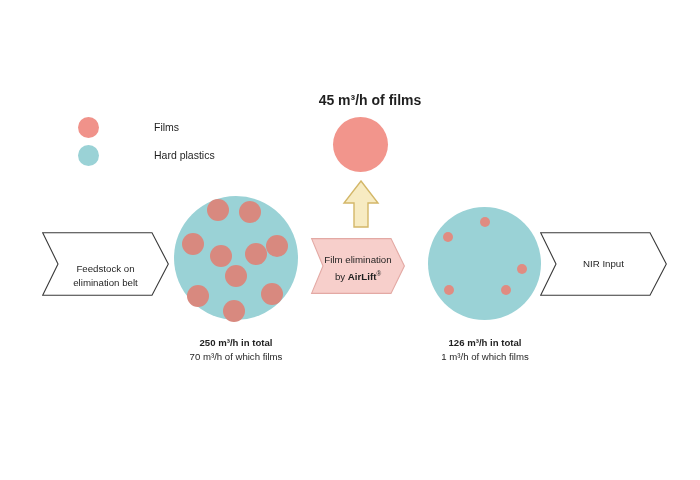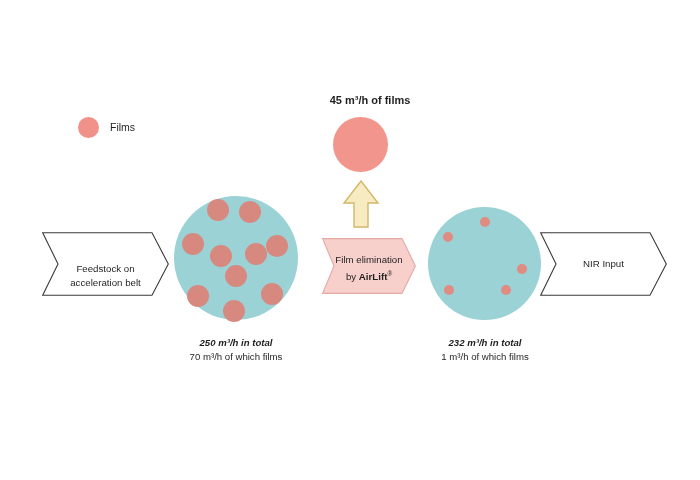--- a/index.html
+++ b/index.html
@@ -20,20 +20,21 @@
     height: 480px;
   }
   .abs { position: absolute; }
 
   
   #legend { left: 78px; top: 113px; width: 200px; }
   .legend-row {
     display: flex;
     align-items: center;
     height: 28px;
+    gap: 44px;
   }
   .legend-swatch {
     width: 21px; height: 21px;
     border-radius: 50%;
     flex: 0 0 auto;
   }
   .legend-label {
     margin-left: 11px;
     font-size: 10.5px;
     color: #1f1f1f;
@@ -61,61 +62,65 @@
 
   
   .caption {
     position: absolute;
     text-align: center;
     font-size: 9.6px;
     line-height: 14px;
     color: #1f1f1f;
     white-space: nowrap;
   }
-  .caption .strong { font-weight: bold; font-style: italic; }
+  .caption .strong { font-weight: bold; }
 
   .toplabel {
     position: absolute;
     text-align: center;
-    font-size: 11px;
+    font-size: 14px;
     font-weight: bold;
     line-height: 13px;
     color: #1f1f1f;
     white-space: nowrap;
   }
 </style>
 </head>
 <body>
 
 <div id="canvas">
 
   <div class="abs" id="legend">
     <div class="legend-row">
       <span class="legend-swatch" id="sw0" style="background: rgb(240, 146, 138);"></span>
       <span class="legend-label">Films</span>
+    </div>
+    <div class="legend-row">
+      <span class="legend-swatch" id="sw1" style="background: rgb(154, 210, 214);"></span>
+      <span class="legend-label">Hard plastics</span>
     </div>
   </div>
 
   <div class="toplabel" style="left:285px; top:94px; width:170px;">45 m³/h of films</div>
 
   <div class="blob" id="films-blob" style="left: 333px; top: 117px; width: 55px; height: 55px; background: rgb(242, 149, 140);"></div>
 
   <div class="abs" style="left:342px; top:180px; width:38px; height:48px;">
     <svg width="38" height="48" viewBox="0 0 38 48">
       <polygon id="arrow-poly" points="19,1 36,23 26,23 26,47 12,47 12,23 2,23" stroke-width="1.4" stroke-linejoin="miter" fill="#F7EBC2" stroke="#D3B768"></polygon>
     </svg>
   </div>
 
   <div class="abs chevron-wrap" style="left:42px; top:232px; width:127px; height:64px;">
     <svg class="chevron-svg" width="127" height="64" viewBox="0 0 127 64">
       <polygon id="chev-left" points="0.7,0.7 110,0.7 126.3,32 110,63.3 0.7,63.3 16,32" stroke-width="1.1" stroke-linejoin="miter" fill="#FFFFFF" stroke="#3A3A3A"></polygon>
     </svg>
     <div class="chevron-text" style="top:18px;margin-top:12px;">
       <span>Feedstock on</span><br>
-      <span>acceleration belt</span>
+      <span>elimination belt</span>
     </div>
   </div>
 
   <div class="abs" style="left:174px; top:196px; width:124px; height:124px;">
     <div class="blob" id="feed-blob" style="left: 0px; top: 0px; width: 124px; height: 124px; background: rgb(154, 210, 214);"></div>
     <div id="feed-dots">
         <div class="dot" style="left: 33px; top: 3px; width: 22px; height: 22px; background: rgb(216, 137, 127);"></div>
         <div class="dot" style="left: 65px; top: 5px; width: 22px; height: 22px; background: rgb(216, 137, 127);"></div>
         <div class="dot" style="left: 8px; top: 37px; width: 22px; height: 22px; background: rgb(216, 137, 127);"></div>
         <div class="dot" style="left: 92px; top: 39px; width: 22px; height: 22px; background: rgb(216, 137, 127);"></div>
@@ -126,21 +131,21 @@
         <div class="dot" style="left: 87px; top: 87px; width: 22px; height: 22px; background: rgb(216, 137, 127);"></div>
         <div class="dot" style="left: 49px; top: 104px; width: 22px; height: 22px; background: rgb(216, 137, 127);"></div>
       </div>
   </div>
 
   <div class="caption" style="left:150px; top:336px; width:172px;">
     <span class="strong">250 m³/h in total</span><br>
     <span>70 m³/h of which films</span>
   </div>
 
-  <div class="abs chevron-wrap" style="left:322px; top:238px; width:94px; height:56px;">
+  <div class="abs chevron-wrap" style="left:311px; top:238px; width:94px; height:56px;">
     <svg class="chevron-svg" width="94" height="56" viewBox="0 0 94 56">
       <polygon id="chev-mid" points="0.6,0.6 80,0.6 93.4,28 80,55.4 0.6,55.4 12,28" stroke-width="1.1" stroke-linejoin="miter" fill="#F7CFCB" stroke="#E3A9A4"></polygon>
     </svg>
     <div class="chevron-text" style="top:15px;">
       <span>Film elimination</span><br>
       <span>by </span><span class="b">AirLift</span><sup>®</sup>
     </div>
   </div>
 
   <div class="abs" style="left:428px; top:207px; width:113px; height:113px;">
@@ -148,21 +153,21 @@
     <div id="out-dots">
         <div class="dot" style="left: 52px; top: 10px; width: 10px; height: 10px; background: rgb(224, 140, 130);"></div>
         <div class="dot" style="left: 15px; top: 25px; width: 10px; height: 10px; background: rgb(224, 140, 130);"></div>
         <div class="dot" style="left: 89px; top: 57px; width: 10px; height: 10px; background: rgb(224, 140, 130);"></div>
         <div class="dot" style="left: 16px; top: 78px; width: 10px; height: 10px; background: rgb(224, 140, 130);"></div>
         <div class="dot" style="left: 73px; top: 78px; width: 10px; height: 10px; background: rgb(224, 140, 130);"></div>
       </div>
   </div>
 
   <div class="caption" style="left:399px; top:336px; width:172px;">
-    <span class="strong">232 m³/h in total</span><br>
+    <span class="strong">126 m³/h in total</span><br>
     <span>1 m³/h of which films</span>
   </div>
 
   <div class="abs chevron-wrap" style="left:540px; top:232px; width:127px; height:72px;">
     <svg class="chevron-svg" width="127" height="64" viewBox="0 0 127 64">
       <polygon id="chev-right" points="0.7,0.7 110,0.7 126.3,32 110,63.3 0.7,63.3 16,32" stroke-width="1.1" stroke-linejoin="miter" fill="#FFFFFF" stroke="#3A3A3A"></polygon>
     </svg>
     <div class="chevron-text" style="top:25px;">NIR Input</div>
   </div>
 

